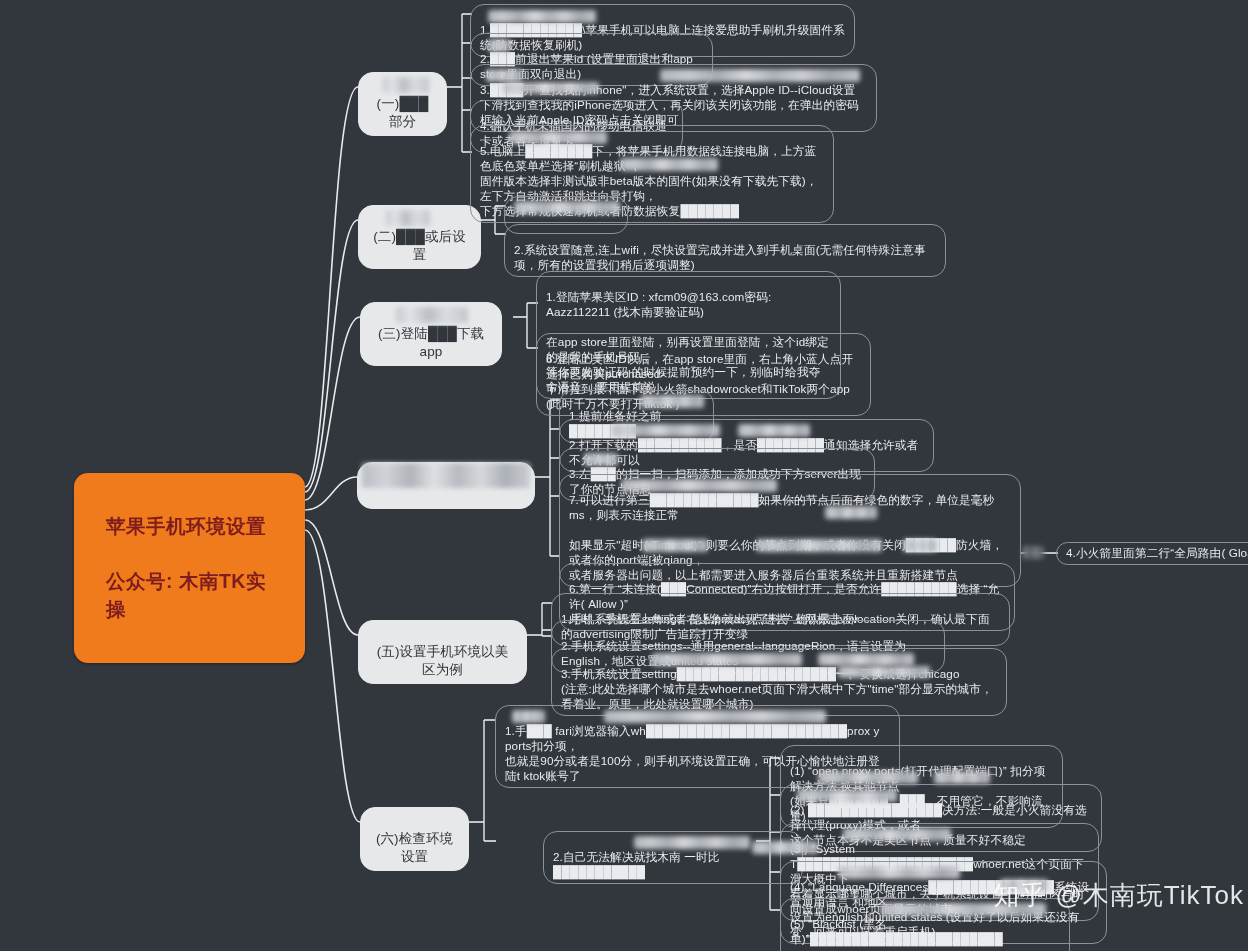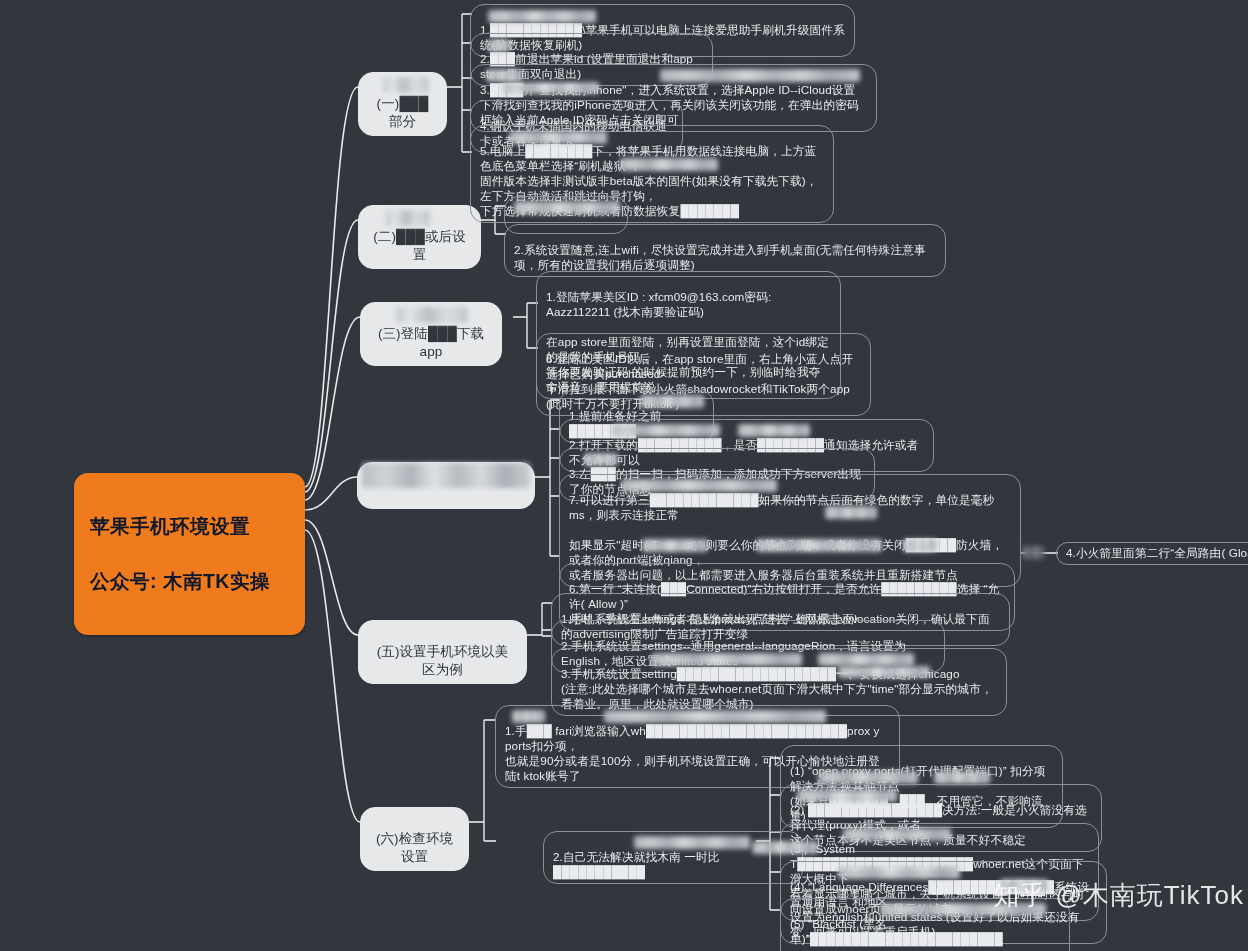--- a/index.html
+++ b/index.html
@@ -21,25 +21,25 @@
     background:transparent;
     padding:3px 9px;
     line-height:1.28;
     white-space:pre-line;
     letter-spacing:0.1px;
   }
   .root{
     background:#f07b1d;
     border:none;
     border-radius:14px;
-    color:#0f172a;
+    color:#7f1d1d;
     font-size:19.5px;
     font-weight:bold;
     line-height:1.42;
-    padding:12px 16px;
+    padding:12px 32px;
     letter-spacing:0.5px;
     box-shadow:0 1px 3px rgba(0,0,0,.35);
   }
   .branch{
     background:#e6e8ea;
     border:1px solid #e6e8ea;
     color:#31353c;
     font-size:13.5px;
     border-radius:15px;
     padding:5px 13px;

